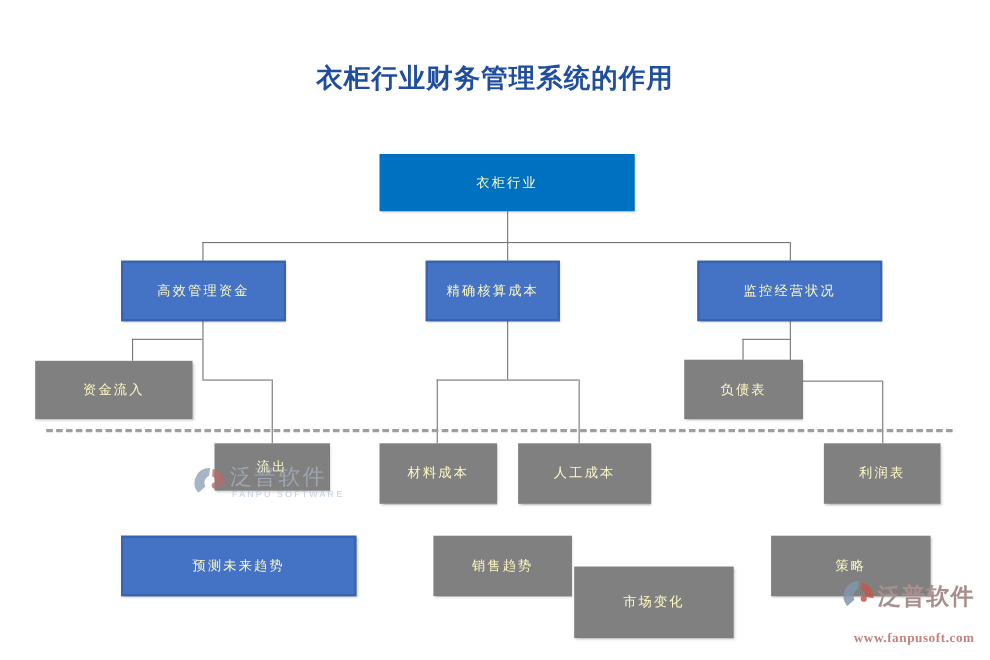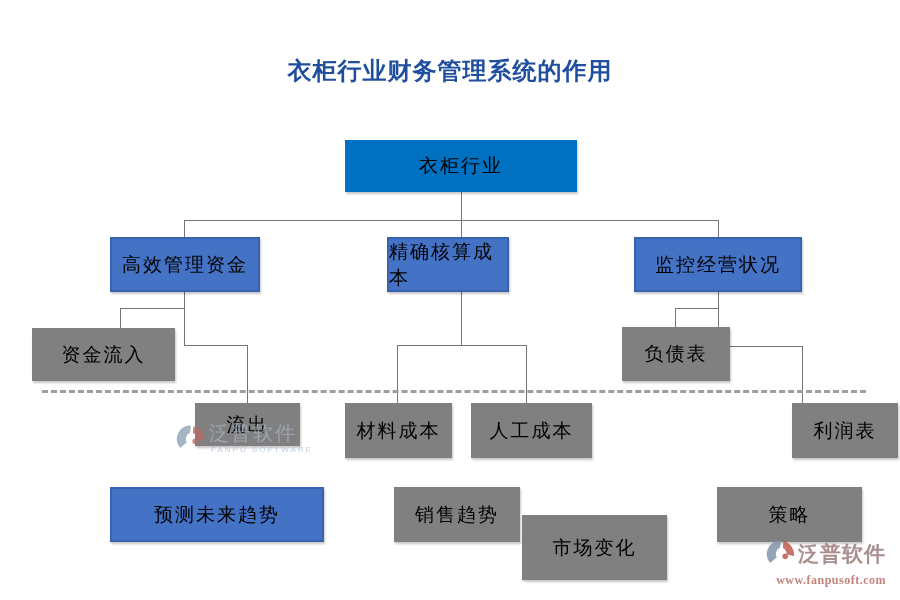--- a/index.html
+++ b/index.html
@@ -6,21 +6,21 @@
   #canvas{
     position:relative;width:900px;height:600px;background:#ffffff;overflow:hidden;
     font-family:"Liberation Serif","DejaVu Serif",serif;
   }
   .title{
     position:absolute;top:55px;left:0;width:900px;text-align:center;
     font-size:24px;font-weight:bold;color:#1F4E9F;letter-spacing:1px;
   }
   .box{
     position:absolute;display:flex;align-items:center;justify-content:center;
-    color:#000000;font-size:19px;letter-spacing:2px;
+    color:#fef9c3;font-size:12px;letter-spacing:2px;
     box-shadow:1px 2px 2px rgba(0,0,0,0.22);
     z-index:2;box-sizing:border-box;
   }
   .box-root{background:#0070C0;}
   .box-blue{background:#4472C4;border:2px solid #3763B0;}
   .box-gray{background:#808080;}
   .line{position:absolute;background:#757575;z-index:1;}
   .hline{height:1px;}
   .vline{width:1px;}
   .dashed-divider{
@@ -40,21 +40,21 @@
     font-family:"Liberation Sans","DejaVu Sans",sans-serif;
   }
   .wm-br{position:absolute;right:14px;bottom:12px;z-index:3;width:140px;}
   .wm-br .wm-row{display:flex;align-items:center;justify-content:flex-end;}
   .wm-br .wm-icon{width:30px;height:30px;opacity:.85;margin-right:2px;}
   .wm-br .wm-brand{
     font-size:21px;font-weight:bold;color:#A98E8E;letter-spacing:1px;white-space:nowrap;
   }
   .wm-br .wm-url{
     text-align:right;font-size:12px;font-weight:bold;color:#C4837C;
-    letter-spacing:0.5px;margin-top:4px;white-space:nowrap;
+    letter-spacing:0.5px;margin-top:16px;white-space:nowrap;
   }
 </style>
 </head>
 <body>
 
 <div id="canvas">
 
   <div class="title">衣柜行业财务管理系统的作用</div>
 
   <div class="line vline" style="left:461px;top:192px;height:28px;"></div>
@@ -105,34 +105,34 @@
 
   <div class="box box-gray" style="left:195px;top:403px;width:105px;height:43px;">
     <span>流出</span>
   </div>
   <div class="box box-gray" style="left:345px;top:403px;width:107px;height:55px;">
     <span>材料成本</span>
   </div>
   <div class="box box-gray" style="left:471px;top:403px;width:121px;height:55px;">
     <span>人工成本</span>
   </div>
-  <div class="box box-gray" style="left:749px;top:403px;width:106px;height:55px;margin-left:43px;">
+  <div class="box box-gray" style="left:749px;top:403px;width:106px;height:55px;">
     <span>利润表</span>
   </div>
 
   <div class="box box-blue" style="left:110px;top:487px;width:214px;height:55px;">
     <span>预测未来趋势</span>
   </div>
   <div class="box box-gray" style="left:366px;top:487px;width:126px;height:55px;margin-left:28px;">
     <span>销售趋势</span>
   </div>
   <div class="box box-gray" style="left:522px;top:487px;width:145px;height:65px;margin-top:28px;">
     <span>市场变化</span>
   </div>
-  <div class="box box-gray" style="left:701px;top:487px;width:145px;height:55px;margin-left:16px;">
+  <div class="box box-gray" style="left:701px;top:487px;width:145px;height:55px;">
     <span>策略</span>
   </div>
 
   <div class="wm-mid">
     <svg class="wm-icon" viewBox="0 0 64 64">
       <path d="M32 3 A29 29 0 0 0 9 51 L23 39 A15 15 0 0 1 30 18 Z" fill="#8FA3B8"></path>
       <path d="M37 5 A29 29 0 0 1 60 36 L44 33 A15 15 0 0 0 36 19 Z" fill="#B76B64"></path>
       <circle cx="41" cy="37" r="6" fill="#B76B64"></circle>
     </svg>
     <span class="wm-brand">泛普软件</span>

